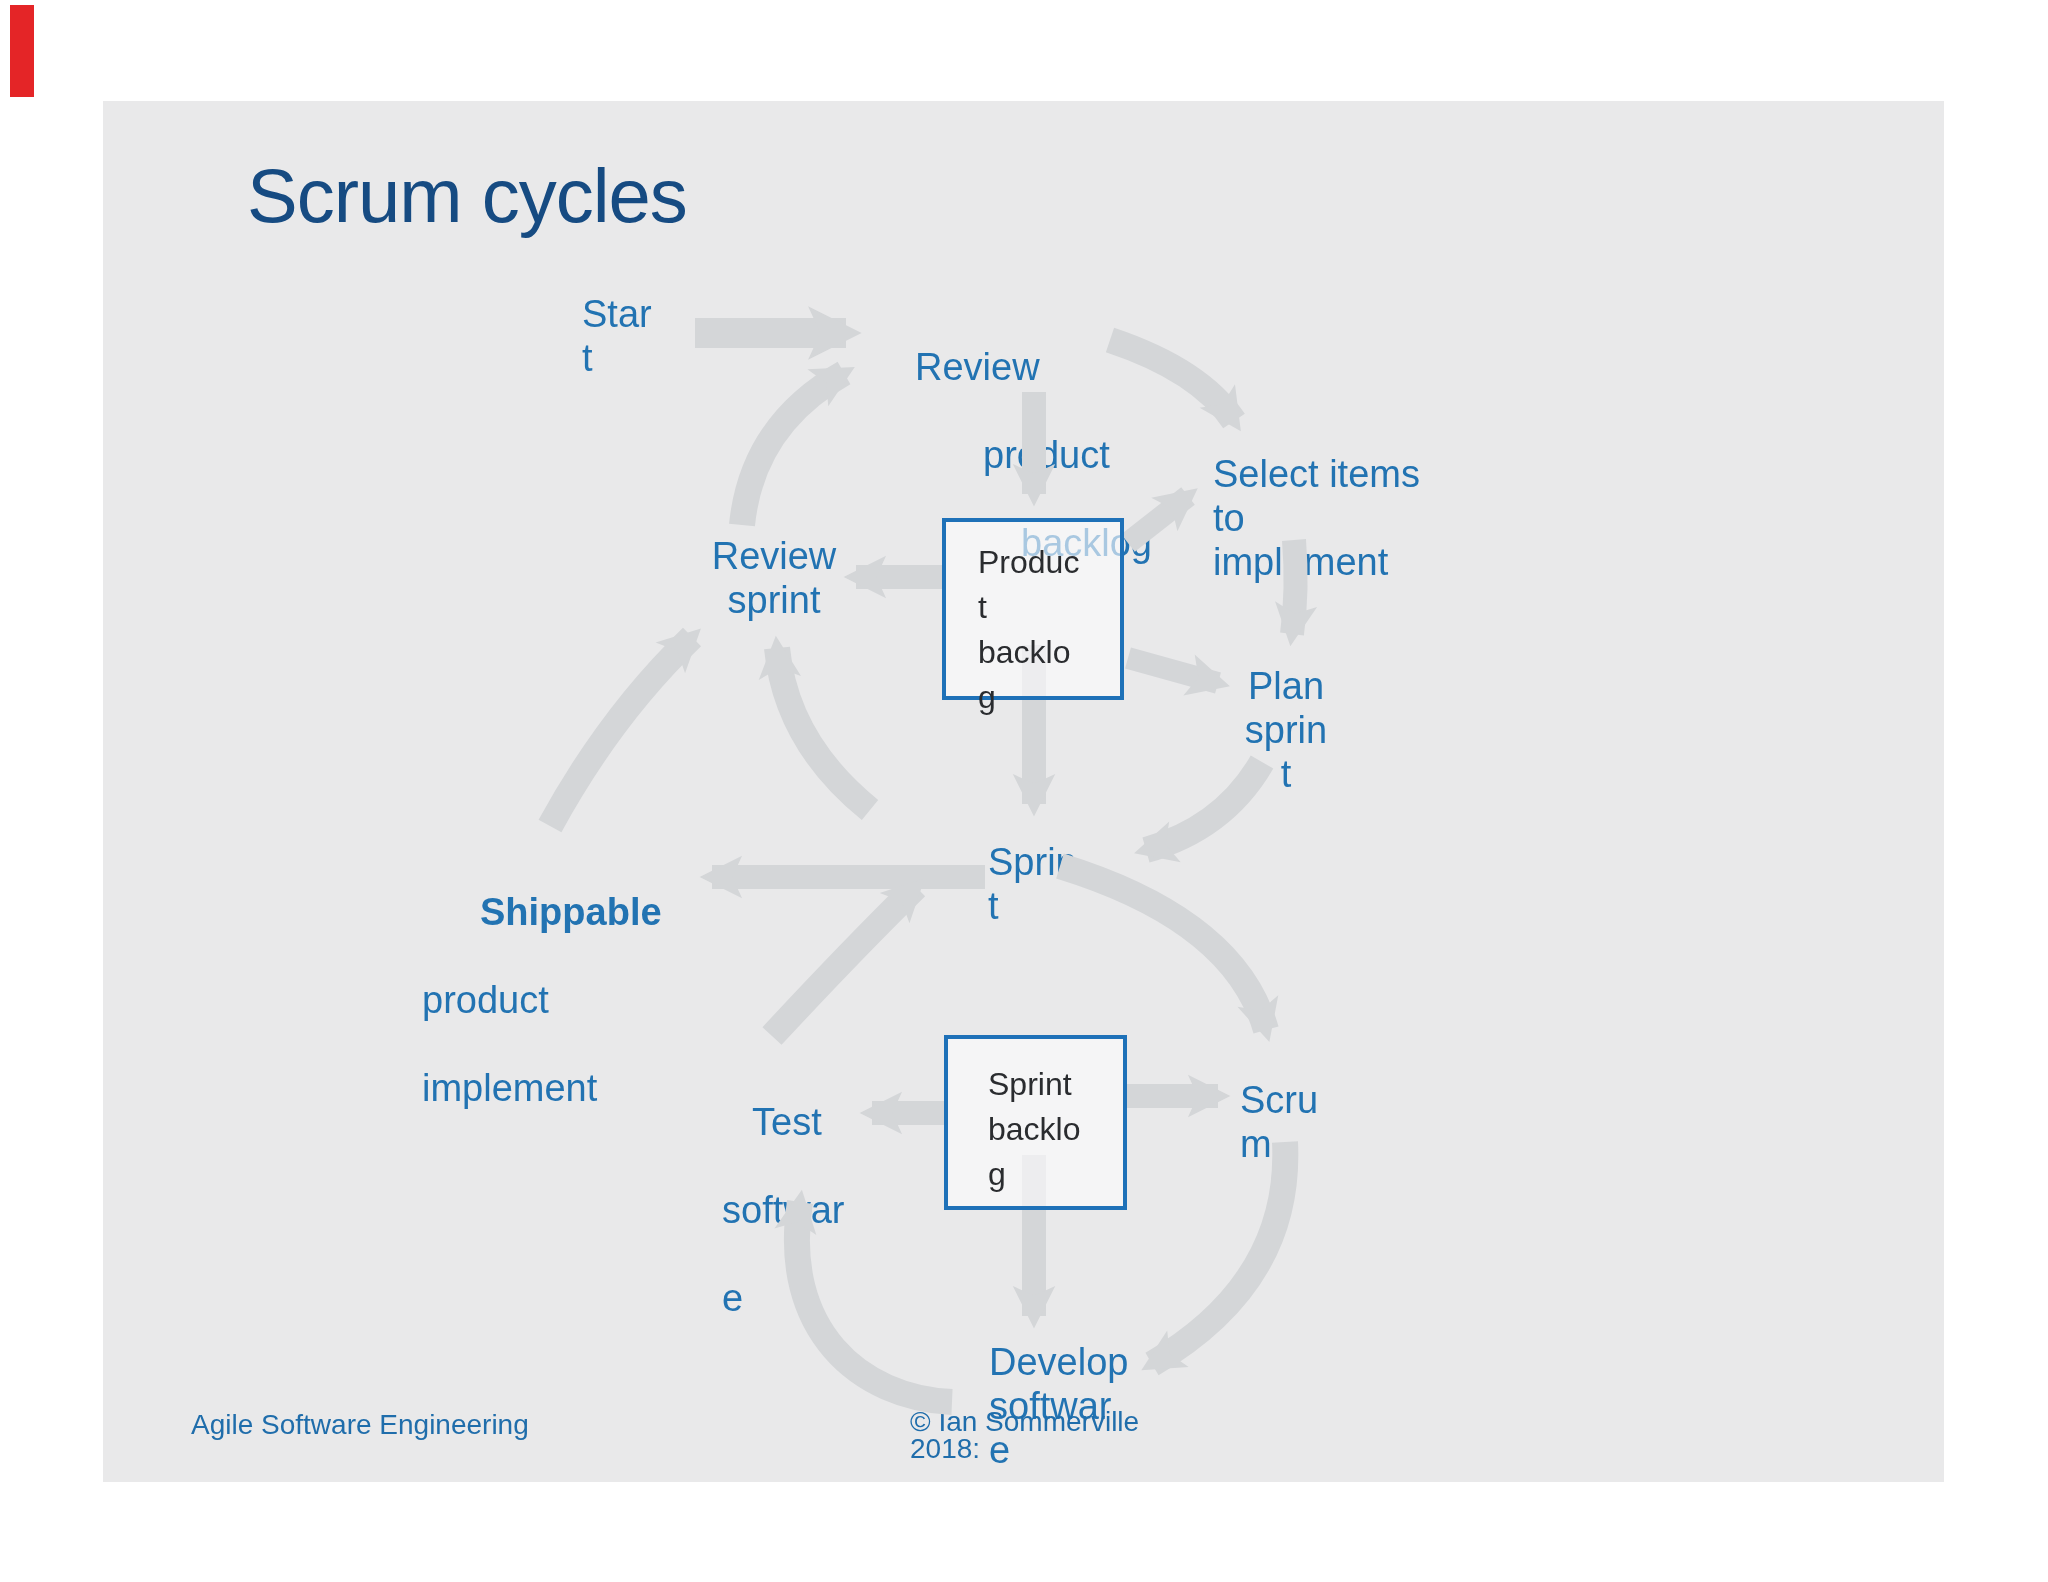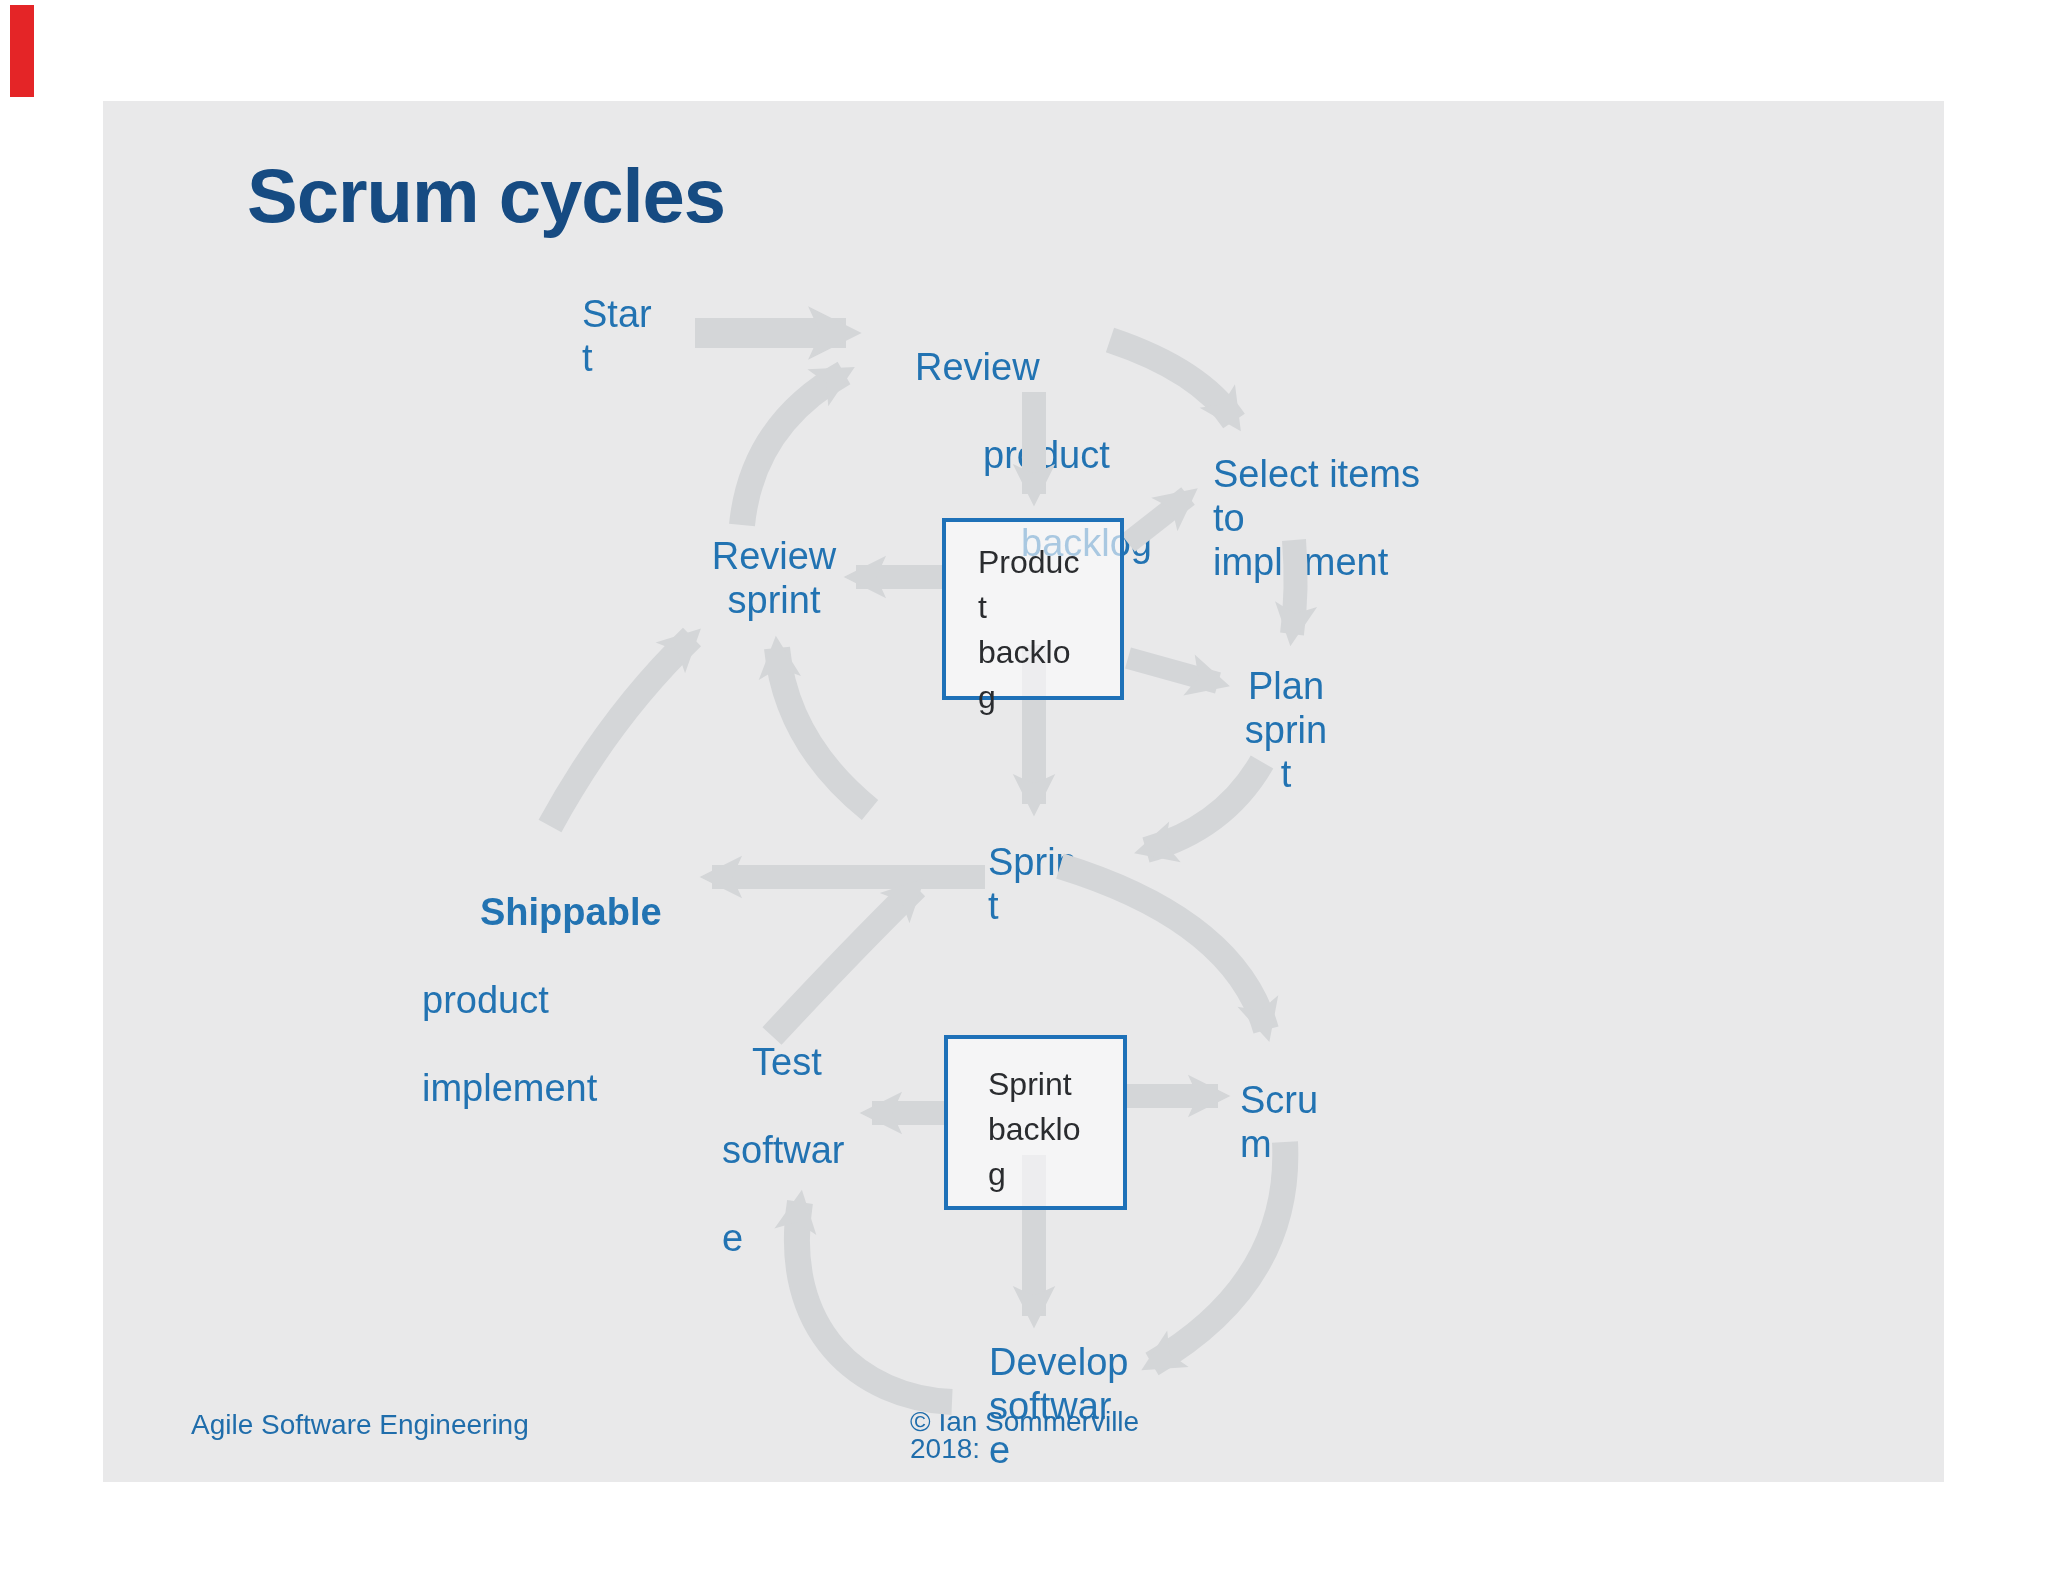--- a/index.html
+++ b/index.html
@@ -11,21 +11,21 @@
   .slide{
     position:absolute;left:103px;top:101px;width:1841px;height:1381px;
     background:var(--slide-bg,#e9e9ea);
   }
   .red-bar{
     position:absolute;left:10px;top:5px;width:24px;height:92px;
     background:var(--red-bar,#e42527);
   }
   .title{
     position:absolute;left:247px;top:152px;
-    font-size:76px;font-weight:bold;letter-spacing:-1px;
+    font-size:76px;font-weight:normal;letter-spacing:-1px;
     color:var(--title-blue,#164b82);
   }
   .lbl{
     position:absolute;z-index:1;
     font-size:38px;line-height:44px;
     color:var(--accent-blue,#2273b2);
     white-space:pre-line;
   }
   .lbl .ln{white-space:nowrap;}
   .center{text-align:center;}
@@ -80,21 +80,21 @@
 
 <div class="lbl" style="left:988px;top:840px;">Sprin
 t</div>
 
 <div class="lbl" style="left:422px;top:846px;">
   <div class="ln" style="margin-left:58px;font-weight:bold;">Shippable</div>
   <div class="ln">product</div>
   <div class="ln">implement</div>
 </div>
 
-<div class="lbl" style="left:722px;top:996px;">
+<div class="lbl" style="left:722px;top:1056px;">
   <div class="ln" style="margin-left:30px;">Test</div>
   <div class="ln">softwar</div>
   <div class="ln">e</div>
 </div>
 
 <div class="lbl" style="left:1240px;top:1078px;">Scru
 m</div>
 
 <div class="lbl" style="left:989px;top:1340px;">Develop
 softwar

